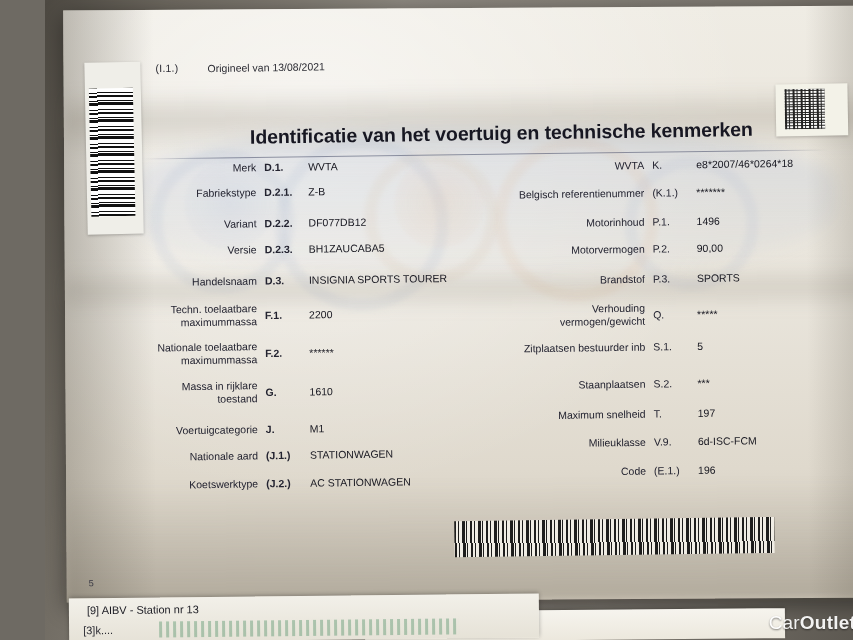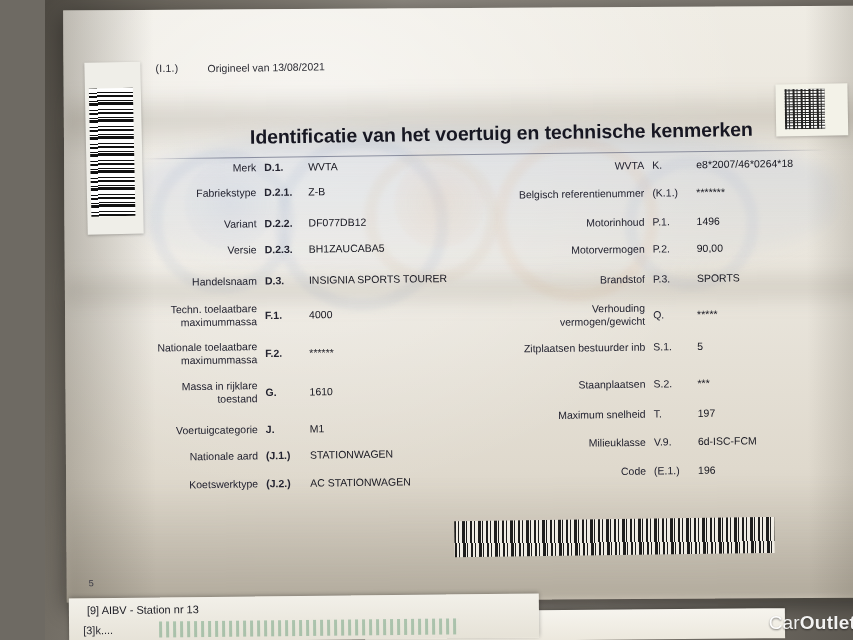--- a/index.html
+++ b/index.html
@@ -380,21 +380,21 @@
 
       <div class="field col-l" style="left:76px; top:265px;">
         <span class="f-label">Handelsnaam</span>
         <span class="f-code">D.3.</span>
         <span class="f-value">INSIGNIA SPORTS TOURER</span>
       </div>
 
       <div class="field col-l two-line" style="left:76px; top:293px; align-items:center;">
         <span class="f-label" style="width:116px;">Techn. toelaatbare maximummassa</span>
         <span class="f-code">F.1.</span>
-        <span class="f-value">4000</span>
+        <span class="f-value">2200</span>
       </div>
 
       <div class="field col-l two-line" style="left:76px; top:331px; align-items:center;">
         <span class="f-label" style="width:116px;">Nationale toelaatbare maximummassa</span>
         <span class="f-code">F.2.</span>
         <span class="f-value">******</span>
       </div>
 
       <div class="field col-l two-line" style="left:76px; top:370px; align-items:center;">
         <span class="f-label" style="width:116px;">Massa in rijklare toestand</span>

